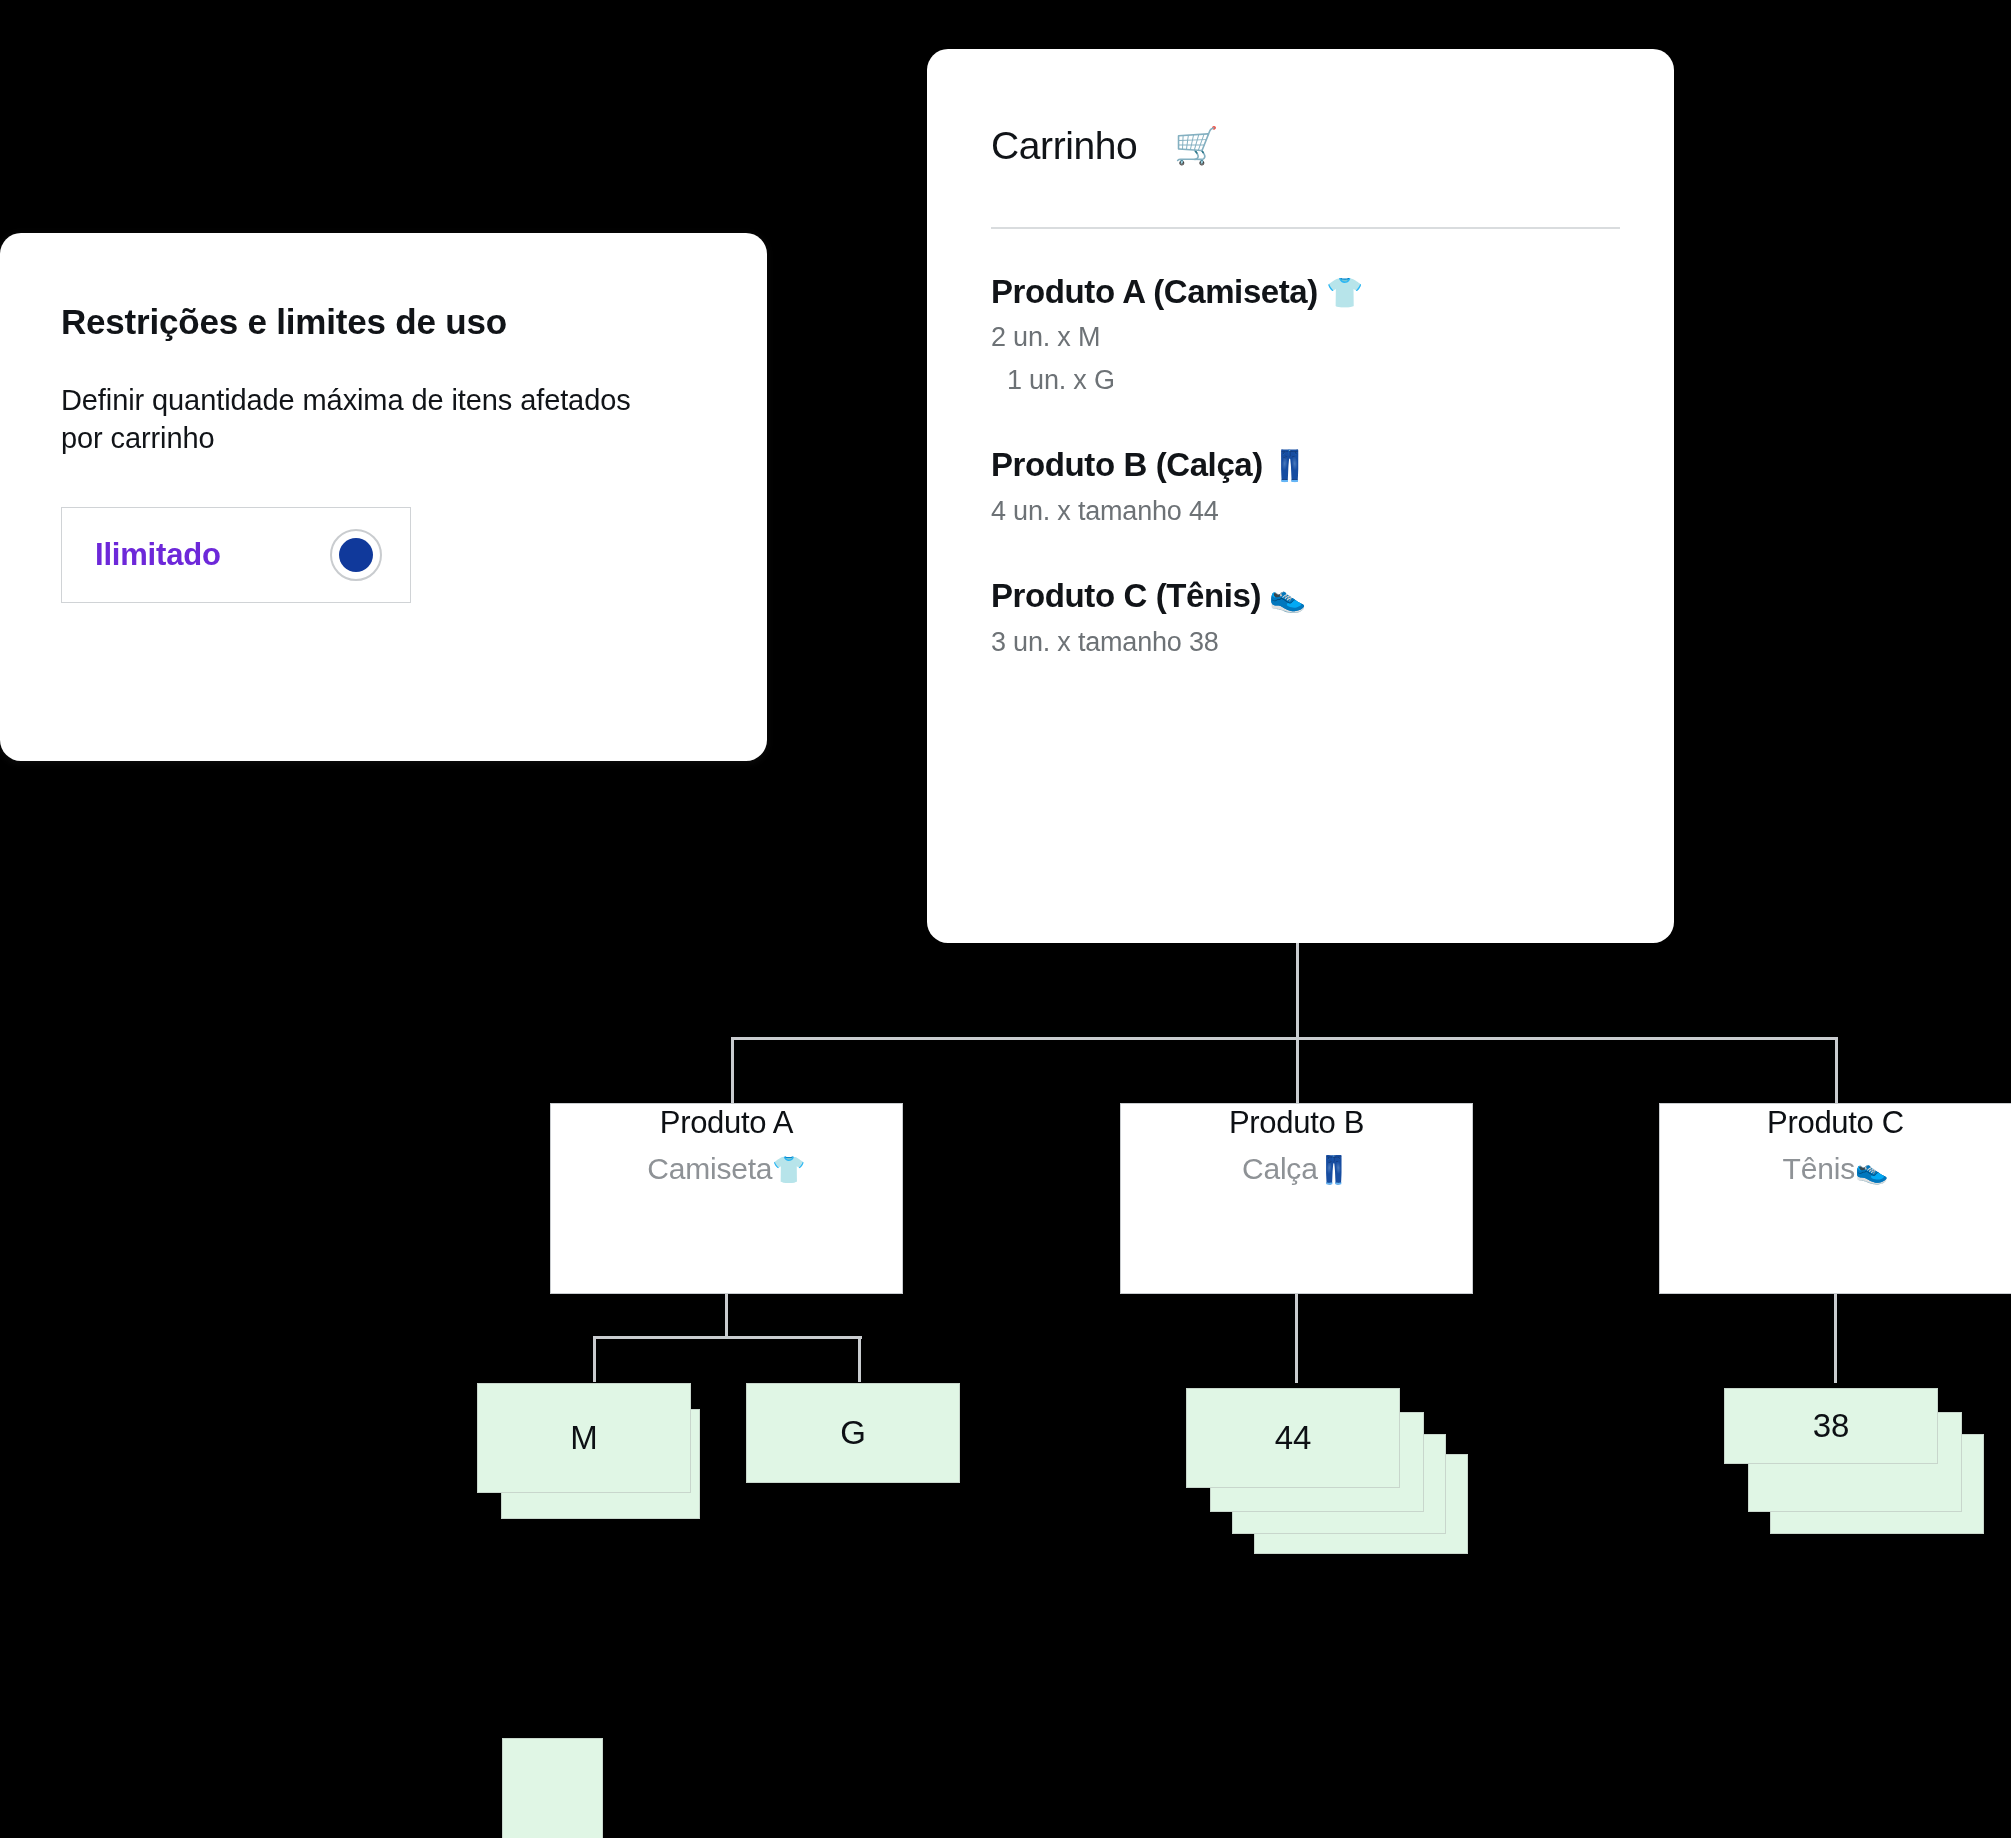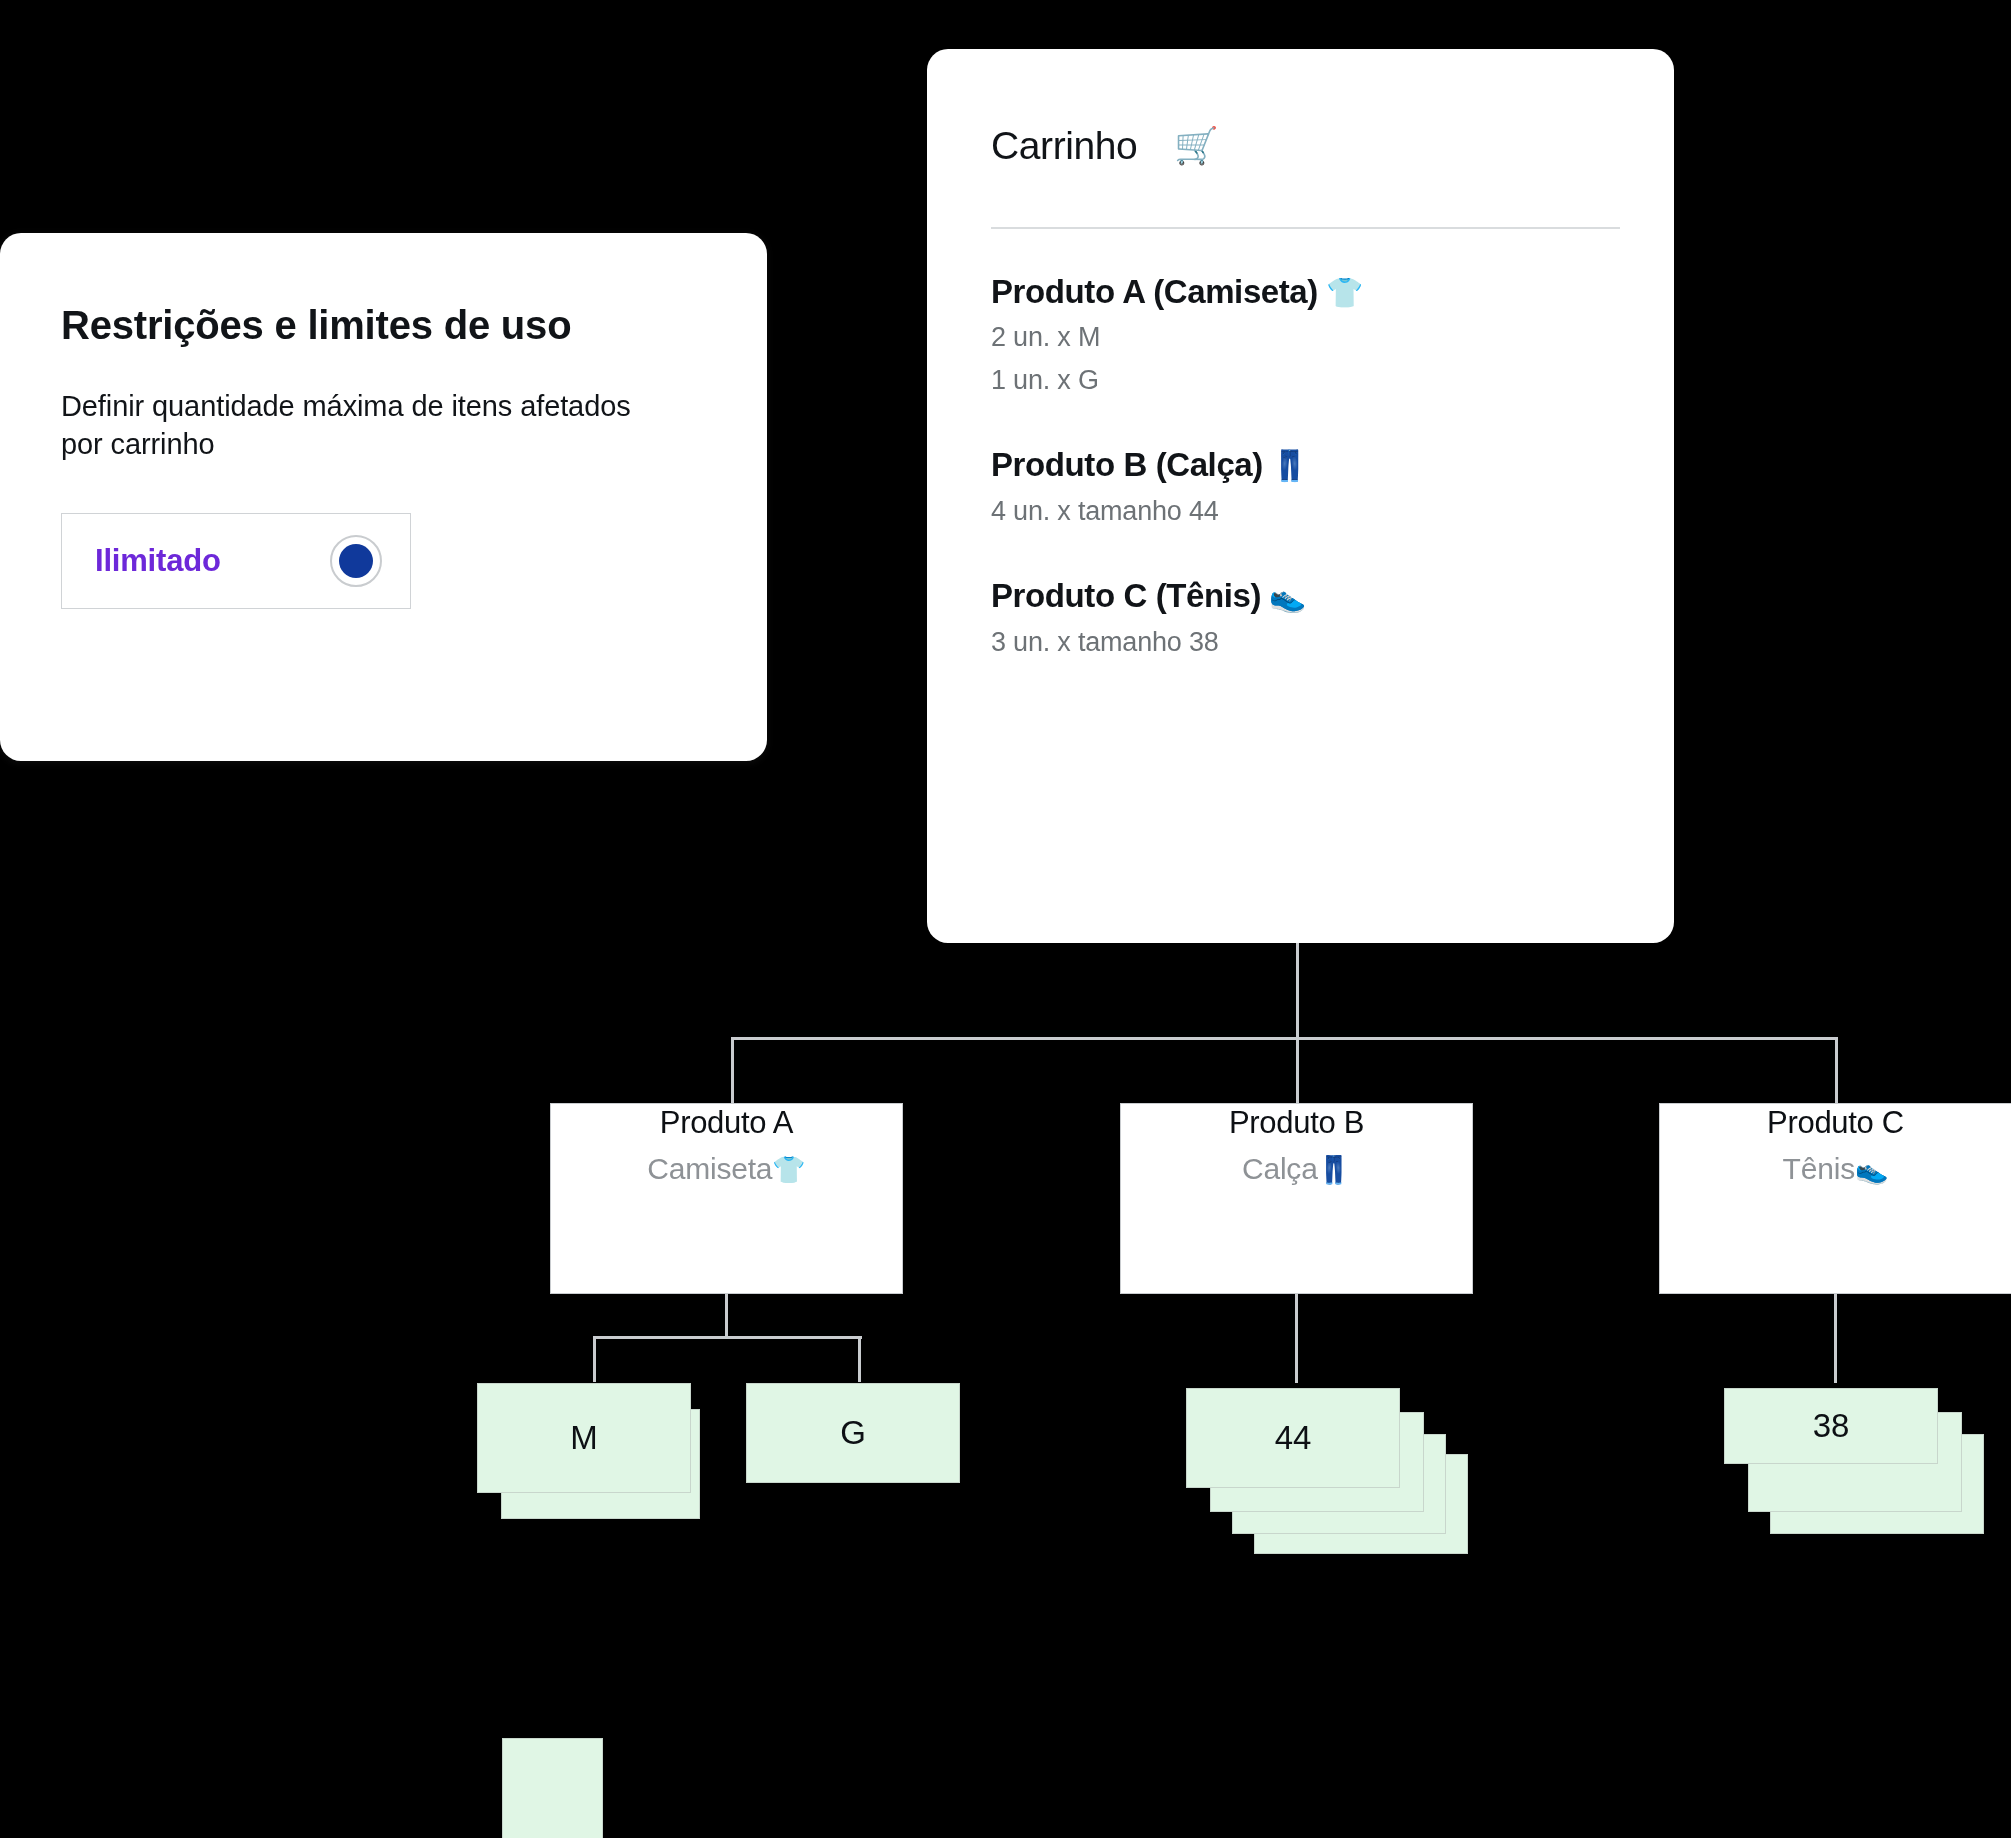--- a/index.html
+++ b/index.html
@@ -28,21 +28,21 @@
     border-radius: 21px;
     box-shadow: 0 1.6px 8.1px rgba(255,255,255,0.05);
   }
   .settings-inner {
     position: absolute;
     left: 61px;
     top: 68px;
     right: 49px;
   }
   .settings-title {
-    font-size: 40px;
+    font-size: 35px;
     font-weight: 600;
     color: #111418;
     letter-spacing: -0.2px;
     line-height: 1.2;
   }
   .settings-desc {
     margin-top: 38px;
     font-size: 29px;
     font-weight: 400;
     color: #111418;
@@ -132,21 +132,21 @@
   }
   .item-name .emo { font-weight: 400; font-size: 30px; }
   .item-qty {
     font-size: 27px;
     color: #6d7276;
     font-weight: 400;
     line-height: 1.45;
     margin-top: 6.5px;
     letter-spacing: -0.2px;
   }
-  .item-qty + .item-qty { margin-top: 3.3px; }
+  .item-qty + .item-qty { margin-top: 3.3px; margin-left: 16px; }
 
   
   .line { position: absolute; background: #c9cccf; }
 
   
   .prod-node {
     position: absolute;
     background: #ffffff;
     border: 0.8px solid #c9cccf;
     display: flex;

